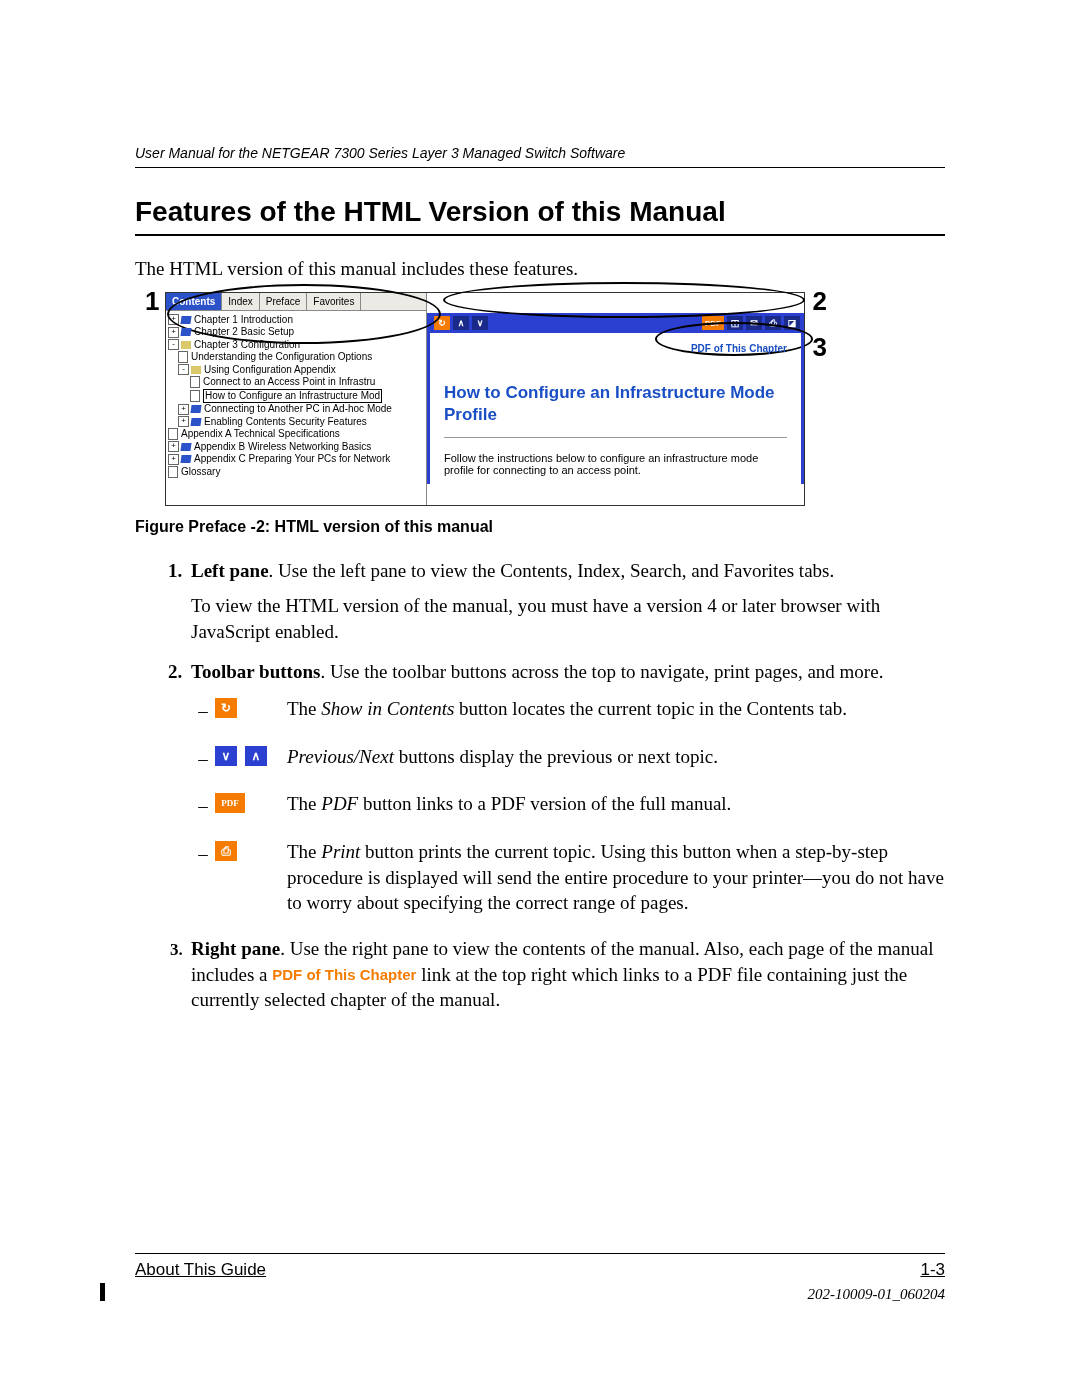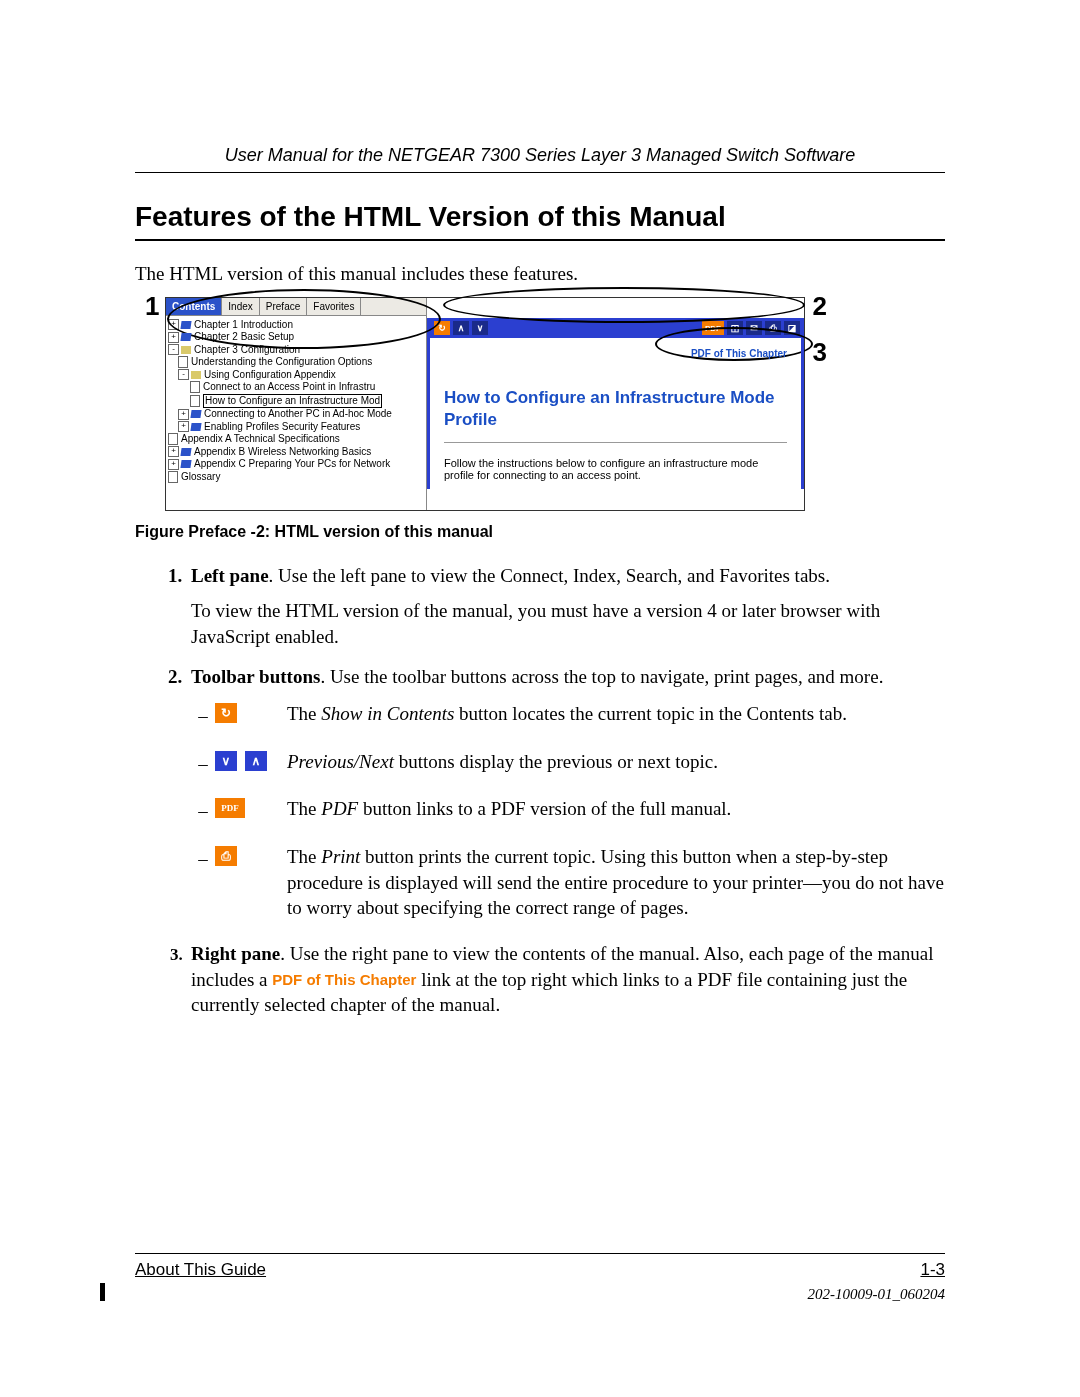--- a/index.html
+++ b/index.html
@@ -11,23 +11,23 @@
   }
   .page {
     width: 1080px;
     height: 1397px;
     position: relative;
     box-sizing: border-box;
     padding: 145px 135px 80px 135px;
     margin: 0 auto;
   }
   .running-head {
-    text-align: center;
+    text-align: left;
     font-style: italic;
-    font-size: 18px;
+    font-size: 14px;
     font-family: Arial, Helvetica, sans-serif;
     margin-bottom: 6px;
   }
   .rule {
     border: none;
     border-top: 1px solid #000;
     margin: 0 0 28px 0;
   }
   .h2 {
     font-family: Arial, Helvetica, sans-serif;
@@ -313,21 +313,21 @@
               <span class="sel">How to Configure an Infrastructure Mod</span>
             </div>
           <div class="row i1">
               <span class="box">+</span>
               <span class="book"></span>
               <span>Connecting to Another PC in Ad-hoc Mode</span>
             </div>
           <div class="row i1">
               <span class="box">+</span>
               <span class="book"></span>
-              <span>Enabling Profiles Security Features</span>
+              <span>Enabling Contents Security Features</span>
             </div>
           <div class="row">
               <span class="doc"></span>
               <span>Appendix A  Technical Specifications</span>
             </div>
           <div class="row">
               <span class="box">+</span>
               <span class="book"></span>
               <span>Appendix B  Wireless Networking Basics</span>
             </div>
@@ -363,21 +363,21 @@
           <div class="rp-body">Follow the instructions below to configure an infrastructure mode profile for connecting to an access point.</div>
         </div>
       </div>
     </div>
   </div>
 
   <div class="fig-caption">Figure Preface -2:  HTML version of this manual</div>
 
   <ol class="numbered">
     <li>
-      <span class="bold">Left pane</span><span>. Use the left pane to view the Connect, Index, Search, and Favorites tabs.</span>
+      <span class="bold">Left pane</span><span>. Use the left pane to view the Contents, Index, Search, and Favorites tabs.</span>
       <div class="sub-para">To view the HTML version of the manual, you must have a version 4 or later browser with JavaScript enabled.</div>
     </li>
     <li>
       <span class="bold">Toolbar buttons</span><span>. Use the toolbar buttons across the top to navigate, print pages, and more.</span>
       <div class="but-list">
         <div class="but-row">
           <div class="dash">–</div>
           <div class="icon-col">
               <div class="ico ico-orange">↻</div>
             </div>

